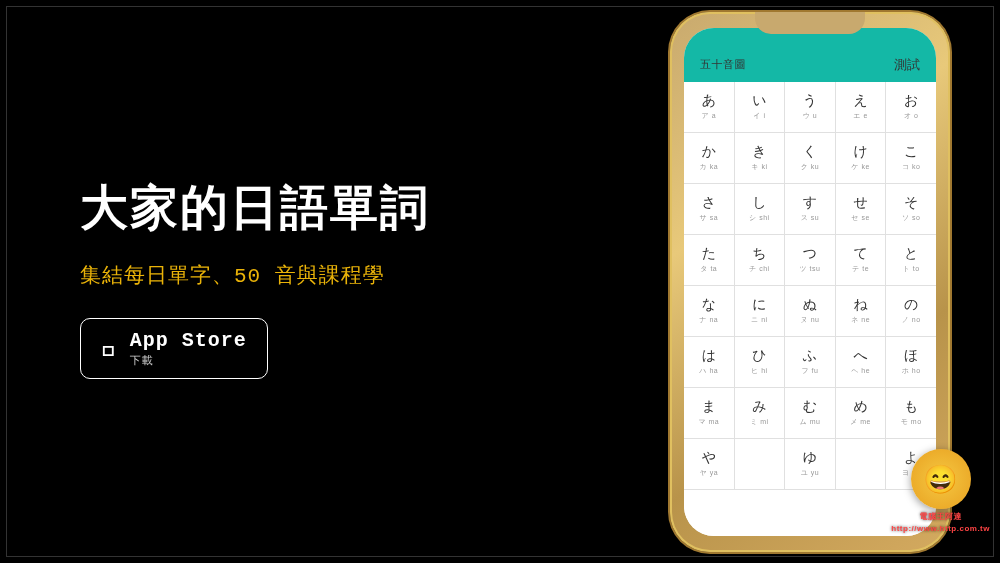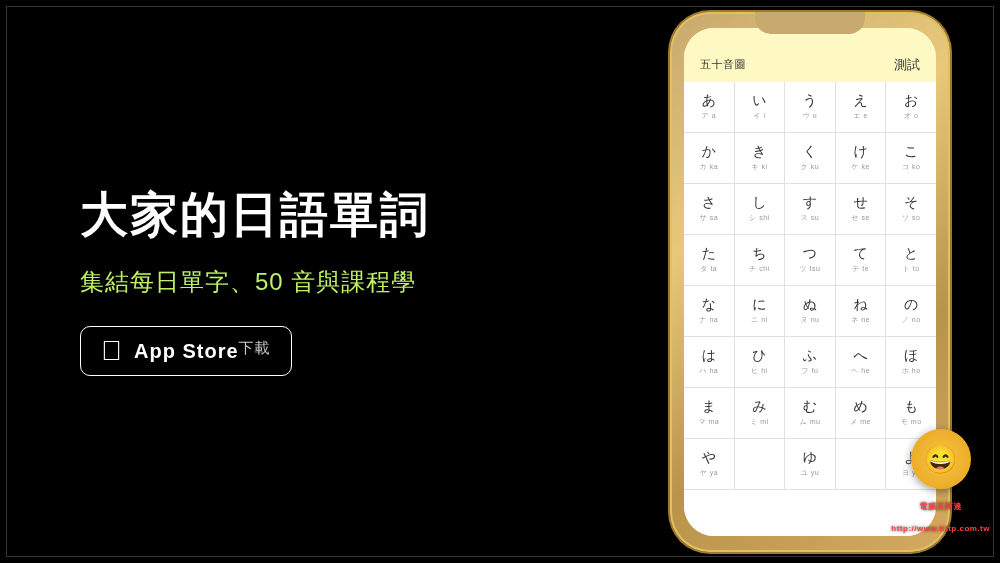--- a/index.html
+++ b/index.html
@@ -15,34 +15,35 @@
       position: relative;
     }
 
     .left-section {
       flex: 1;
       padding: 60px 60px 60px 80px;
       display: flex;
       flex-direction: column;
       justify-content: space-between;
       z-index: 2;
+      font-family: Liberation Mono, monospace;
     }
 
     .main-title {
       color: #fff;
       font-size: 48px;
       font-weight: 700;
       line-height: 1.15;
       margin-bottom: 20px;
       letter-spacing: 2px;
     }
 
     .subtitle {
-      color: #bef264;
-      font-size: 24px;
+      color: #eab308;
+      font-size: 21px;
       line-height: 1.7;
       margin-bottom: 24px;
       letter-spacing: 1px;
     }
 
     .app-store-btn {
       display: inline-flex;
       align-items: center;
       border: 1.5px solid #fff;
       border-radius: 10px;
@@ -54,32 +55,32 @@
     }
 
     .apple-icon {
       font-size: 28px;
       line-height: 1;
       color: #fff;
     }
 
     .btn-text {
       display: flex;
-      flex-direction: row;
+      flex-direction: column;
     }
 
     .btn-main {
       font-size: 20px;
       font-weight: 600;
       letter-spacing: 1px;
       line-height: 1.2;
     }
 
     .btn-sub {
-      font-size: 15px;
+      font-size: 11px;
       color: #ccc;
       letter-spacing: 1px;
     }
 
     
     .phone-section {
       width: 380px;
       height: 563px;
       position: relative;
       display: flex;
@@ -129,21 +130,21 @@
       background: #f5f5f5;
       display: flex;
       flex-direction: column;
     }
 
     .screen-header {
       display: flex;
       justify-content: space-between;
       align-items: center;
       padding: 28px 16px 8px;
-      background: #fef9c3;
+      background: #14b8a6;
     }
 
     .screen-header-title {
       font-size: 11px;
       color: #333;
       font-weight: 500;
       letter-spacing: 0.5px;
     }
 
     .screen-header-action {
@@ -211,21 +212,21 @@
       justify-content: center;
       font-size: 28px;
       box-shadow: 0 2px 8px rgba(0,0,0,0.4);
     }
 
     .watermark-text {
       color: #ff4444;
       font-size: 8px;
       font-weight: 700;
       text-shadow: 0 0 3px rgba(0,0,0,0.8);
-      margin-top: 12px;
+      margin-top: 2px;
       letter-spacing: 0.5px;
     }
 
     
     .page-border {
       position: absolute;
       inset: 6px;
       border: 1px solid #333;
       pointer-events: none;
       z-index: 100;

